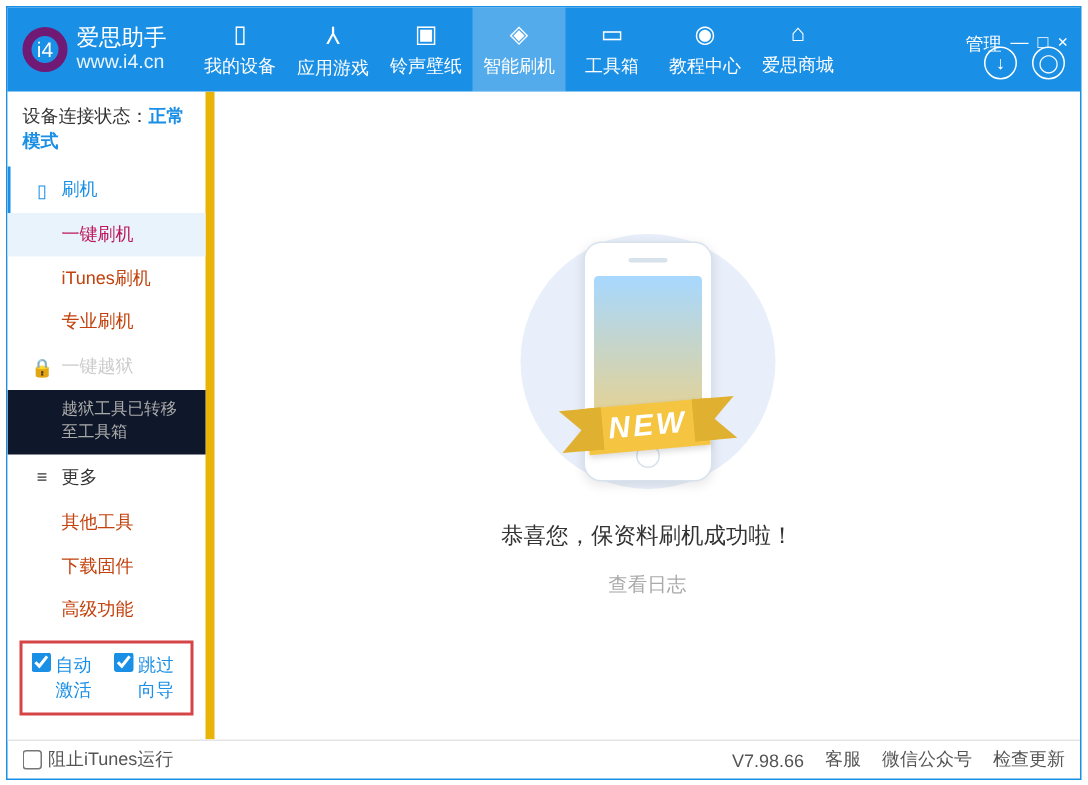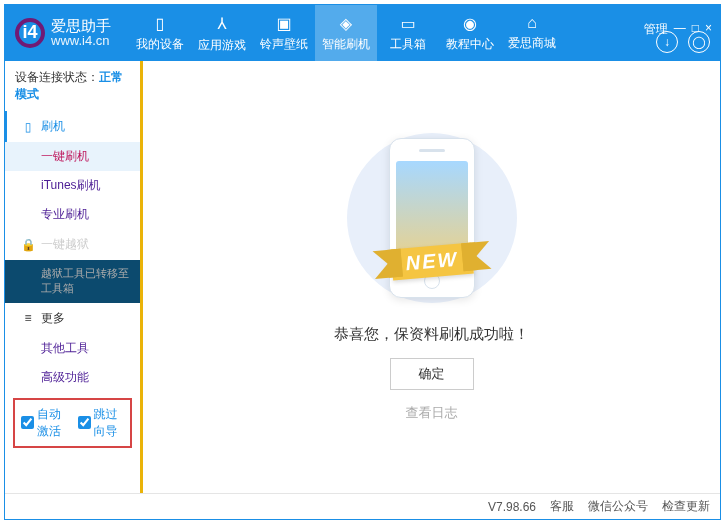--- a/index.html
+++ b/index.html
@@ -1,45 +1,45 @@
 <!DOCTYPE html>
 <html><head>
 <meta charset="utf-8">
 <style>
 *{margin:0;padding:0;box-sizing:border-box;font-family:"Microsoft YaHei",sans-serif;font-size:12px}
 body{background:#fff;display:flex;justify-content:center;align-items:start;padding:4px}
 .window{width:718px;height:516px;border:1px solid #1a8fe6;display:flex;flex-direction:column;background:#fff}
 .header{background:#1a8fe6;height:56px;display:flex;align-items:center;color:#fff;padding:0 10px;position:relative}
 .logo-area{display:flex;align-items:center;gap:6px}
-.logo-circle{width:30px;height:30px;border:4px solid #701a75;border-radius:50%;display:flex;align-items:center;justify-content:center;font-weight:bold;font-size:18px}
+.logo-circle{width:30px;height:30px;border:6px solid #701a75;border-radius:50%;display:flex;align-items:center;justify-content:center;font-weight:normal;font-size:14px}
 .logo-text{display:flex;flex-direction:column;line-height:1.1}
 .logo-text .t1{font-size:15px;font-weight:normal}
 .logo-text .t2{font-size:13px;opacity:.9}
 .nav{display:flex;margin-left:18px;height:100%}
 .nav-item{width:62px;display:flex;flex-direction:column;align-items:center;justify-content:center;cursor:pointer;gap:3px}
 .nav-item.active{background:rgba(255,255,255,.25)}
 .nav-item .icon{font-size:16px}
 .nav-item .label{font-size:12px}
 .header-right{position:absolute;right:8px;top:16px;display:flex;gap:6px;font-size:10px}
 .header-right span{cursor:pointer}
 .header-icons{position:absolute;right:10px;bottom:8px;display:flex;gap:10px}
 .circ-btn{width:22px;height:22px;border:1.5px solid #fff;border-radius:50%;display:flex;align-items:center;justify-content:center;cursor:pointer;font-size:12px}
 .body{flex:1;display:flex;overflow:hidden}
-.sidebar{width:138px;border-right:3px solid #eab308;display:flex;flex-direction:column;background:#fff}
+.sidebar{width:138px;border-right:6px solid #eab308;display:flex;flex-direction:column;background:#fff}
 .status{padding:8px 10px;font-size:12px;color:#333}
 .status b{color:#1a8fe6}
 .cat{display:flex;align-items:center;gap:6px;padding:7px 14px;color:#333;cursor:pointer;border-left:2px solid transparent}
 .cat.active{border-left-color:#1a8fe6;color:#1a8fe6}
 .cat .cicon{width:14px;text-align:center}
-.sub{padding:6px 10px 6px 36px;color:#4c1d95;cursor:pointer;font-size:12px}
+.sub{padding:6px 10px 6px 36px;color:#c2410c;cursor:pointer;font-size:12px}
 .sub.active{background:#e8f3fc;color:#be185d}
-.sub.note{background:#0c4a6e;color:#aaa;font-size:11px;padding:6px 10px 6px 36px;line-height:1.4}
+.sub.note{background:#0f172a;color:#aaa;font-size:11px;padding:6px 10px 6px 36px;line-height:1.4}
 .lock{color:#ccc}
 .checks{border:2px solid #d64545;margin:6px 8px;padding:6px;display:flex;gap:10px}
-.chk{display:flex;align-items:center;gap:3px;color:#1a8fe6;font-size:11px}
+.chk{display:flex;align-items:flex-start;gap:3px;color:#1a8fe6;font-size:11px}
 .chk input{accent-color:#1a8fe6}
 .main{flex:1;display:flex;flex-direction:column;align-items:center;justify-content:center;position:relative}
 .phone-img{width:200px;height:170px;position:relative;display:flex;align-items:center;justify-content:center}
 .bg-circle{position:absolute;width:170px;height:170px;border-radius:50%;background:#e8effa}
 .phone{position:relative;width:86px;height:160px;background:#fff;border-radius:12px;border:1px solid #d8e2ec;box-shadow:0 2px 8px rgba(0,0,0,.1)}
 .phone::before{content:"";position:absolute;top:10px;left:50%;transform:translateX(-50%);width:26px;height:3px;background:#d8e2ec;border-radius:2px}
 .phone::after{content:"";position:absolute;bottom:8px;left:50%;transform:translateX(-50%);width:14px;height:14px;border:1px solid #d8e2ec;border-radius:50%}
 .screen{position:absolute;top:22px;left:6px;right:6px;bottom:28px;background:linear-gradient(#a7d8ff,#efd183);border-radius:3px}
 .ribbon{position:absolute;bottom:26px;left:50%;transform:translateX(-50%) rotate(-5deg);background:#f5c542;padding:4px 14px;font-weight:bold;font-size:20px;color:#fff;font-style:italic;letter-spacing:2px;box-shadow:0 2px 4px rgba(0,0,0,.15)}
 .ribbon::before,.ribbon::after{content:"";position:absolute;top:0;border:14px solid #e0b030}
@@ -122,20 +122,21 @@
       <div class="cat lock">
           <span class="cicon">🔒</span>
           <span>一键越狱</span>
         </div>
       <div class="sub note">越狱工具已转移至工具箱</div>
       <div class="cat">
           <span class="cicon">≡</span>
           <span>更多</span>
         </div>
       <div class="sub">其他工具</div>
+      <div class="sub">下载固件</div>
       <div class="sub">高级功能</div>
 
       <div class="checks">
         <label class="chk">
             <input type="checkbox" checked="" style="">
             <span>自动激活</span>
           </label>
         <label class="chk">
             <input type="checkbox" checked="" style="">
             <span>跳过向导</span>
@@ -146,25 +147,28 @@
 
     <div class="main">
       <div class="phone-img">
         <div class="bg-circle"></div>
         <div class="phone">
             <div class="screen"></div>
           </div>
         <div class="ribbon">NEW</div>
       </div>
       <div class="msg">恭喜您，保资料刷机成功啦！</div>
-      <button class="ok-btn">确定</button>
       <div class="log-link">查看日志</div>
     </div>
   </div>
 
   <div class="footer">
+    <label class="left">
+        <input type="checkbox" style="">
+        <span>阻止iTunes运行</span>
+      </label>
     <div class="spacer"></div>
     <span class="item">V7.98.66</span>
     <span class="item">客服</span>
     <span class="item">微信公众号</span>
     <span class="item">检查更新</span>
   </div>
 </div>
 
 </body></html>

